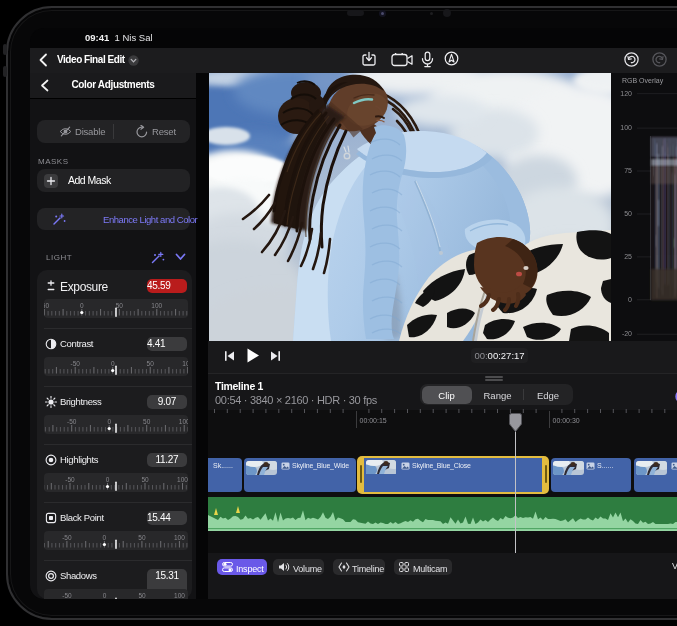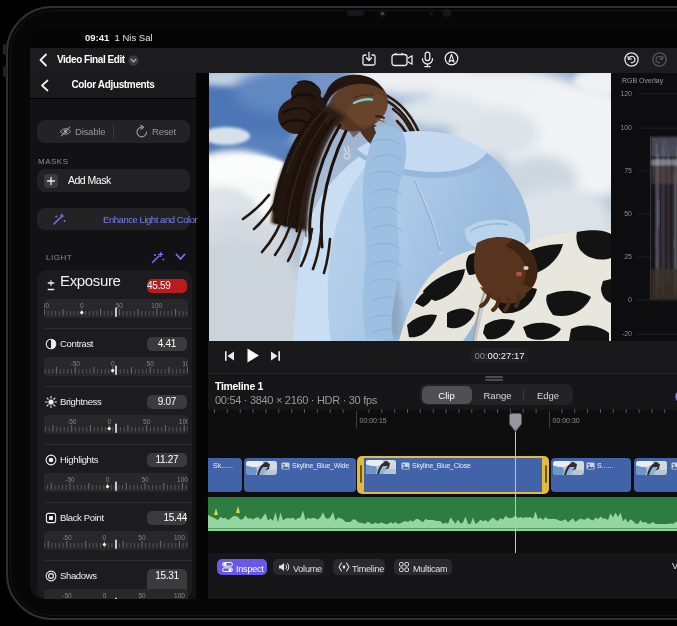--- a/index.html
+++ b/index.html
@@ -101,21 +101,21 @@
 <circle cx="5" cy="5" r="1" fill="#7a78f7"></circle>
         <circle cx="13.4" cy="9.6" r="0.9" fill="#7a78f7"></circle>
       </svg>
 <svg class="t" style="left:145px;top:225px;" width="11" height="8" viewBox="0 0 11 8">
         <path d="M1.5 1.5 L5.5 6 L9.5 1.5" stroke="#7a78f7" stroke-width="1.7" fill="none" stroke-linecap="round" stroke-linejoin="round"></path>
       </svg>
 <div style="position:absolute;left:7px;top:242px;width:155px;height:329px;background:#1c1c1e;border-radius:10px;"></div>
 <svg class="t" style="left:15px;top:252px;" width="12" height="12" viewBox="0 0 12 12">
         <path d="M3.2 3 h5.6 M6 0.8 v4.4 M3.2 9.5 h5.6" stroke="#ececf0" stroke-width="1.3" stroke-linecap="round"></path>
       </svg>
-<div class="t" style="left:30px;top:244px;font-size:15px;letter-spacing:-0.35px;color:#f0f0f2;">Exposure</div>
+<div class="t" style="left:30px;top:252px;font-size:12px;letter-spacing:-0.35px;color:#f0f0f2;">Exposure</div>
 <div class="t" style="left:117px;top:251px;width:40px;height:14px;background:#b91c1c;border-radius:5px;text-align:left;line-height:14px;font-size:10px;letter-spacing:-0.3px;color:#fff;">45.59</div>
 <div style="position:absolute;left:14px;top:271px;width:144px;height:19px;background:#28282a;border-radius:4px;overflow:hidden;">
 <svg width="144" height="19" viewBox="0 0 144 19">
           <text x="0.3" y="8.5" font-size="6.5" fill="#87878c" text-anchor="middle" font-family="Liberation Sans">-50</text>
           <text x="37.8" y="8.5" font-size="6.5" fill="#87878c" text-anchor="middle" font-family="Liberation Sans">0</text>
           <text x="75.3" y="8.5" font-size="6.5" fill="#87878c" text-anchor="middle" font-family="Liberation Sans">50</text>
           <text x="112.8" y="8.5" font-size="6.5" fill="#87878c" text-anchor="middle" font-family="Liberation Sans">100</text>
           <text x="150.3" y="8.5" font-size="6.5" fill="#87878c" text-anchor="middle" font-family="Liberation Sans">150</text>
           <rect x="-0.2" y="10.0" width="1" height="6.5" fill="#6e6e72"></rect>
           <rect x="3.6" y="12.0" width="1" height="4.5" fill="#56565a"></rect>
@@ -159,21 +159,21 @@
           <circle cx="37.8" cy="13.5" r="1.6" fill="#fff"></circle>
           <rect x="71.2" y="8.5" width="1.6" height="9.5" rx="0.8" fill="#ececee"></rect>
         </svg>
 </div>
 <div style="position:absolute;left:14px;top:300px;width:148px;height:1px;background:#2b2b2d;"></div>
 <svg class="t" style="left:15px;top:310px;" width="12" height="12" viewBox="0 0 12 12">
         <circle cx="6" cy="6" r="4.8" stroke="#ececf0" stroke-width="1.1" fill="none"></circle>
         <path d="M6 1.2 A4.8 4.8 0 0 1 6 10.8 Z" fill="#ececf0"></path>
       </svg>
 <div class="t" style="left:30px;top:310px;font-size:9.5px;letter-spacing:-0.35px;color:#f0f0f2;">Contrast</div>
-<div class="t" style="left:117px;top:309px;width:40px;height:14px;background:#3b3b3d;border-radius:5px;text-align:center;line-height:14px;font-size:10px;letter-spacing:-0.3px;color:#fff;">4.41</div>
+<div class="t" style="left:117px;top:309px;width:40px;height:14px;background:#3b3b3d;border-radius:5px;line-height:14px;font-size:10px;letter-spacing:-0.3px;color:#fff;">4.41</div>
 <div style="position:absolute;left:14px;top:329px;width:144px;height:19px;background:#28282a;border-radius:4px;overflow:hidden;">
 <svg width="144" height="19" viewBox="0 0 144 19">
           <text x="-6.3" y="8.5" font-size="6.5" fill="#87878c" text-anchor="middle" font-family="Liberation Sans">-100</text>
           <text x="31.2" y="8.5" font-size="6.5" fill="#87878c" text-anchor="middle" font-family="Liberation Sans">-50</text>
           <text x="68.7" y="8.5" font-size="6.5" fill="#87878c" text-anchor="middle" font-family="Liberation Sans">0</text>
           <text x="106.2" y="8.5" font-size="6.5" fill="#87878c" text-anchor="middle" font-family="Liberation Sans">50</text>
           <text x="143.7" y="8.5" font-size="6.5" fill="#87878c" text-anchor="middle" font-family="Liberation Sans">100</text>
           <rect x="0.7" y="12.0" width="1" height="4.5" fill="#56565a"></rect>
           <rect x="4.4" y="12.0" width="1" height="4.5" fill="#56565a"></rect>
           <rect x="8.2" y="12.0" width="1" height="4.5" fill="#56565a"></rect>
@@ -337,21 +337,21 @@
           <circle cx="63.5" cy="13.5" r="1.6" fill="#fff"></circle>
           <rect x="71.2" y="8.5" width="1.6" height="9.5" rx="0.8" fill="#ececee"></rect>
         </svg>
 </div>
 <div style="position:absolute;left:14px;top:474px;width:148px;height:1px;background:#2b2b2d;"></div>
 <svg class="t" style="left:15px;top:484px;" width="12" height="12" viewBox="0 0 12 12">
         <rect x="1.4" y="1.4" width="9.2" height="9.2" rx="2" stroke="#ececf0" stroke-width="1.1" fill="none"></rect>
         <rect x="4" y="4" width="4" height="4" rx="0.8" fill="#ececf0"></rect>
       </svg>
 <div class="t" style="left:30px;top:484px;font-size:9.5px;letter-spacing:-0.35px;color:#f0f0f2;">Black Point</div>
-<div class="t" style="left:117px;top:483px;width:40px;height:14px;background:#3b3b3d;border-radius:5px;text-align:right;line-height:14px;font-size:10px;letter-spacing:-0.3px;color:#fff;">15.44</div>
+<div class="t" style="left:117px;top:483px;width:40px;height:14px;background:#3b3b3d;border-radius:5px;text-align:left;line-height:14px;font-size:10px;letter-spacing:-0.3px;color:#fff;">15.44</div>
 <div style="position:absolute;left:14px;top:503px;width:144px;height:19px;background:#28282a;border-radius:4px;overflow:hidden;">
 <svg width="144" height="19" viewBox="0 0 144 19">
           <text x="22.9" y="8.5" font-size="6.5" fill="#87878c" text-anchor="middle" font-family="Liberation Sans">-50</text>
           <text x="60.4" y="8.5" font-size="6.5" fill="#87878c" text-anchor="middle" font-family="Liberation Sans">0</text>
           <text x="97.9" y="8.5" font-size="6.5" fill="#87878c" text-anchor="middle" font-family="Liberation Sans">50</text>
           <text x="135.4" y="8.5" font-size="6.5" fill="#87878c" text-anchor="middle" font-family="Liberation Sans">100</text>
           <rect x="-0.1" y="12.0" width="1" height="4.5" fill="#56565a"></rect>
           <rect x="3.7" y="10.0" width="1" height="6.5" fill="#6e6e72"></rect>
           <rect x="7.4" y="12.0" width="1" height="4.5" fill="#56565a"></rect>
           <rect x="11.2" y="12.0" width="1" height="4.5" fill="#56565a"></rect>

